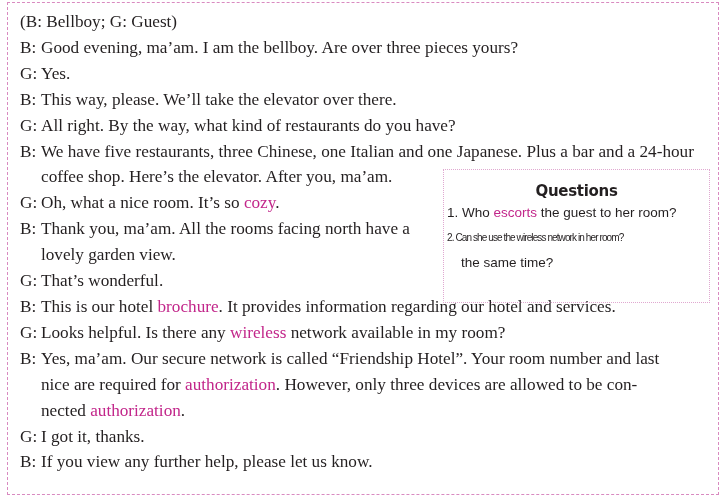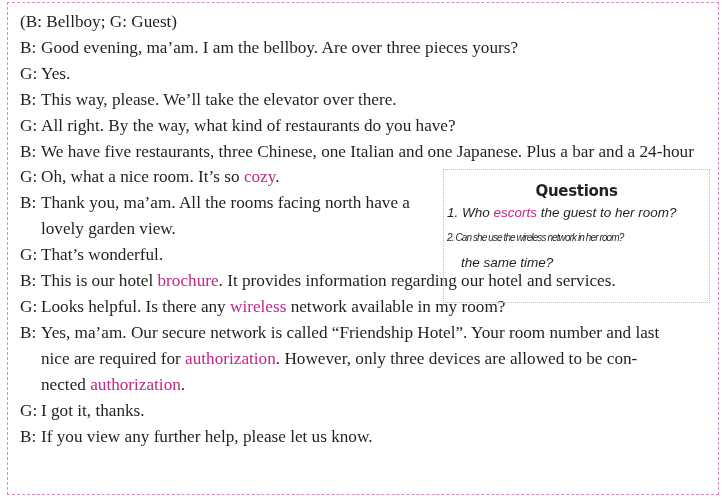--- a/index.html
+++ b/index.html
@@ -22,21 +22,21 @@
 
   .qbox {
     position: absolute; left: 443px; top: 169px; width: 267px; height: 134px;
     border: 1.2px dotted #e0a8d0; box-sizing: border-box;
     font-family: "Liberation Sans", sans-serif; font-size: 13.5px; color: #231f20;
   }
   .qtitle {
     text-align: center; font-weight: bold; font-size: 15px; margin-top: 12px;
     font-family: "DejaVu Sans", sans-serif; letter-spacing: -0.3px;
   }
-  .q { font-style: italic; line-height: 25px; padding-left: 3px; white-space: nowrap; }
+  .q { line-height: 25px; padding-left: 3px; white-space: nowrap; }
   .q.cond { letter-spacing: -0.9px; font-size: 10px; }
   .q.cont { padding-left: 17px; }
 </style>
 </head>
 <body>
 
 <div class="frame"></div>
 
 <div class="dialog">
   <div class="line">
@@ -55,20 +55,23 @@
     <span class="spk">B:</span>
     <span class="txt">This way, please. We’ll take the elevator over there.</span>
   </div>
   <div class="line">
     <span class="spk">G:</span>
     <span class="txt">All right. By the way, what kind of restaurants do you have?</span>
   </div>
   <div class="line">
     <span class="spk">B:</span>
     <span class="txt">We have five restaurants, three Chinese, one Italian and one Japanese. Plus a bar and a 24-hour</span>
+  </div>
+  <div class="line indent">
+    <span>coffee shop. Here’s the elevator. After you, ma’am.</span>
   </div>
   <div class="line">
     <span class="spk">G:</span>
     <span class="txt"><span>Oh, what a nice room. It’s so </span><span class="kw">cozy</span><span>.</span></span>
   </div>
   <div class="line">
     <span class="spk">B:</span>
     <span class="txt">Thank you, ma’am. All the rooms facing north have a</span>
   </div>
   <div class="line indent">

